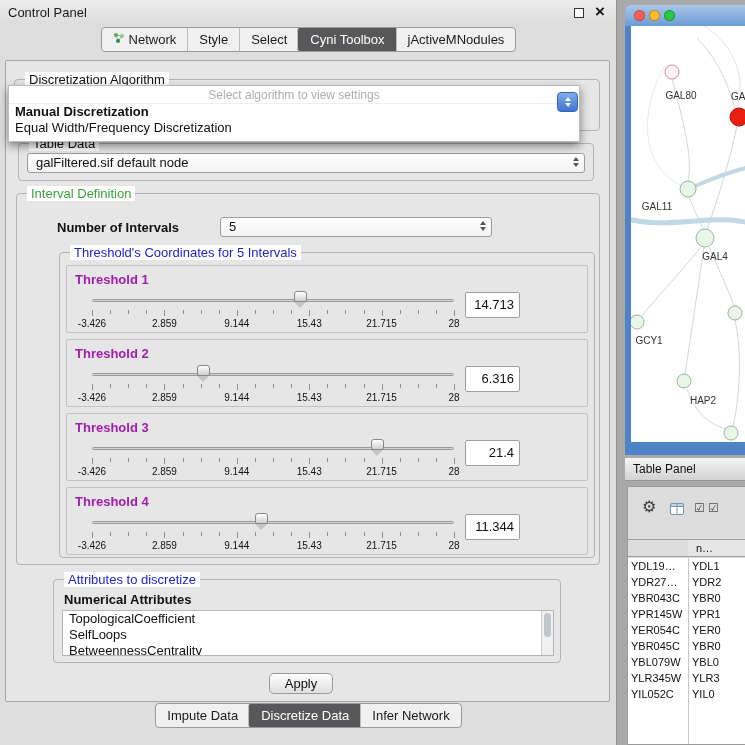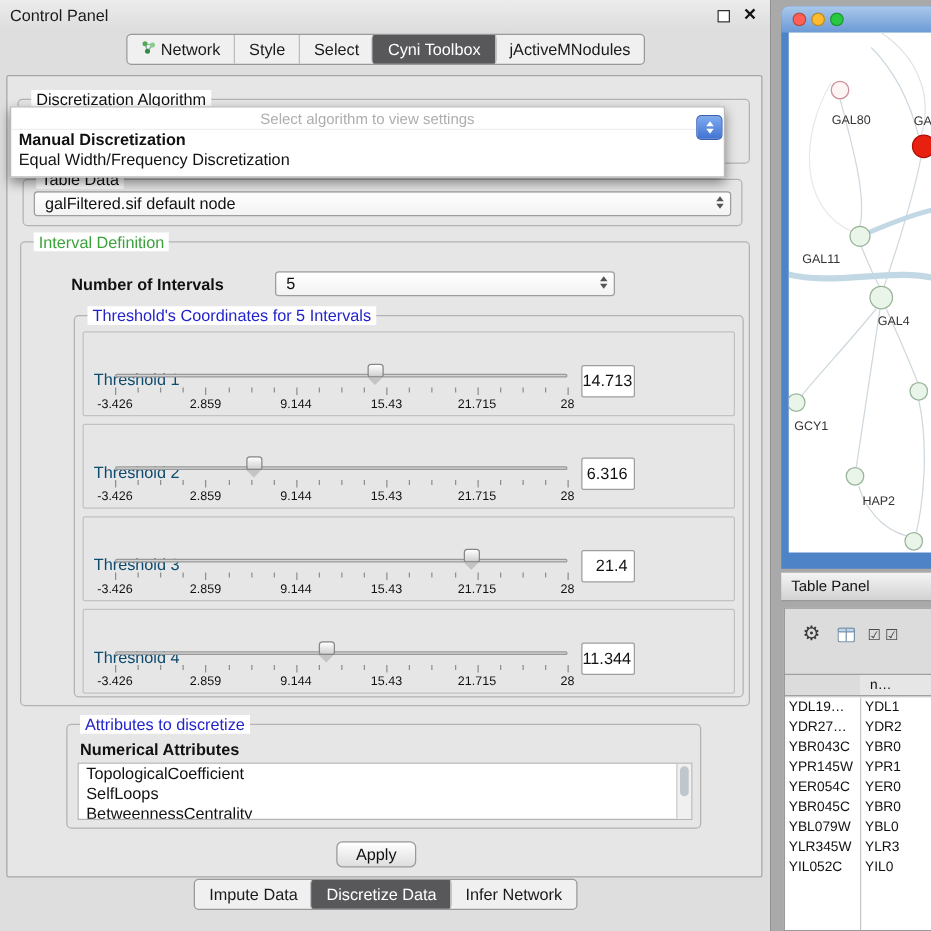--- a/index.html
+++ b/index.html
@@ -60,34 +60,34 @@
   .g-up { width:0; height:0; border-left:3px solid transparent; border-right:3px solid transparent; border-bottom:4px solid #555; }
   .g-dn { width:0; height:0; border-left:3px solid transparent; border-right:3px solid transparent; border-top:4px solid #555; }
 
   #table-data-combo { left:8px; top:9px; width:558px; height:20px; }
   .noi-label { position:absolute; left:40px; top:26px; font-size:13px; font-weight:bold; color:#111; }
   #noi-combo { left:203px; top:23px; width:272px; height:20px; }
 
   
   .threshold-box { position:absolute; left:6px; width:522px; height:68px;
     border:1px solid #c2c2c2; border-radius:2px; }
-  .th-label { position:absolute; left:8px; top:6px; font-size:13px; font-weight:normal; color:#0c4a6e;margin-top:24px; }
+  .th-label { position:absolute; left:8px; top:6px; font-size:13px; font-weight:bold; color:#a21caf; }
   .th-slider { position:absolute; left:25px; top:24px; width:362px; height:42px; }
   .th-groove { position:absolute; left:0; top:9px; width:100%; height:3px;
     background:#d4d4d4; border:1px solid #999; border-radius:2px; }
   .th-thumb { position:absolute; top:1px; width:13px; height:11px; margin-left:-7px; z-index:2;
     background:linear-gradient(#ffffff,#cfcfcf); border:1px solid #878787; border-radius:3px 3px 2px 2px; }
   .th-thumb::after { content:""; position:absolute; left:-1px; top:10px;
     border-left:6px solid transparent; border-right:6px solid transparent; border-top:6px solid #c4c4c4; }
   .th-ticks { position:absolute; left:0; top:20px; width:100%; height:7px; }
   .th-ticks .tick { position:absolute; top:0; width:1px; height:4px; background:#8f8f8f; }
   .th-ticks .tick.major { height:6px; }
   .th-ticklabels { position:absolute; left:0; top:28px; width:100%; height:12px; }
   .th-ticklabels span { position:absolute; transform:translateX(-50%); font-size:10px; color:#111; white-space:nowrap; }
-  .th-value { position:absolute; left:398px; top:26px; width:43px; height:26px;
+  .th-value { position:absolute; left:398px; top:26px; width:55px; height:26px;
     background:#fff; border:1px solid #9e9e9e; border-radius:2px;
     font-size:13px; line-height:24px; text-align:right; padding-right:5px; color:#111; }
 
   
   .attr-sub { position:absolute; left:10px; top:12px; font-size:13px; font-weight:bold; color:#111; }
   .attr-list { position:absolute; left:8px; top:30px; width:492px; height:46px;
     background:#fff; border:1px solid #b5b5b5; overflow:hidden; }
   .attr-item { font-size:13px; line-height:16px; padding-left:6px; color:#111; white-space:nowrap; }
   .attr-scroll { position:absolute; right:0; top:0; bottom:0; width:12px;
     background:#f0f0f0; border-left:1px solid #ccc; }

